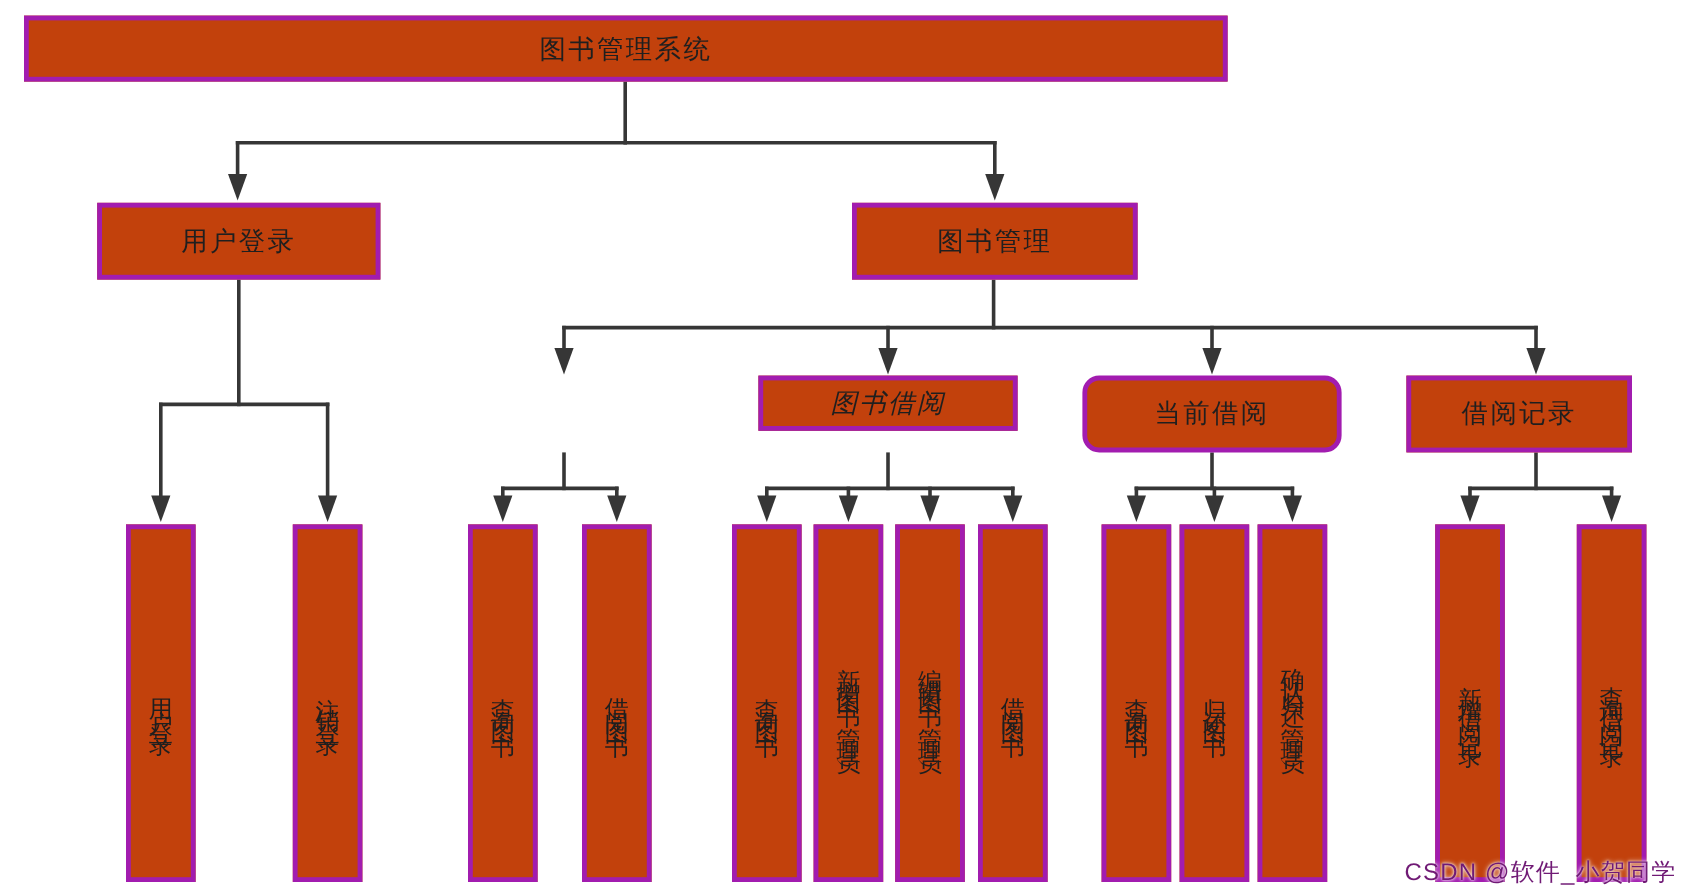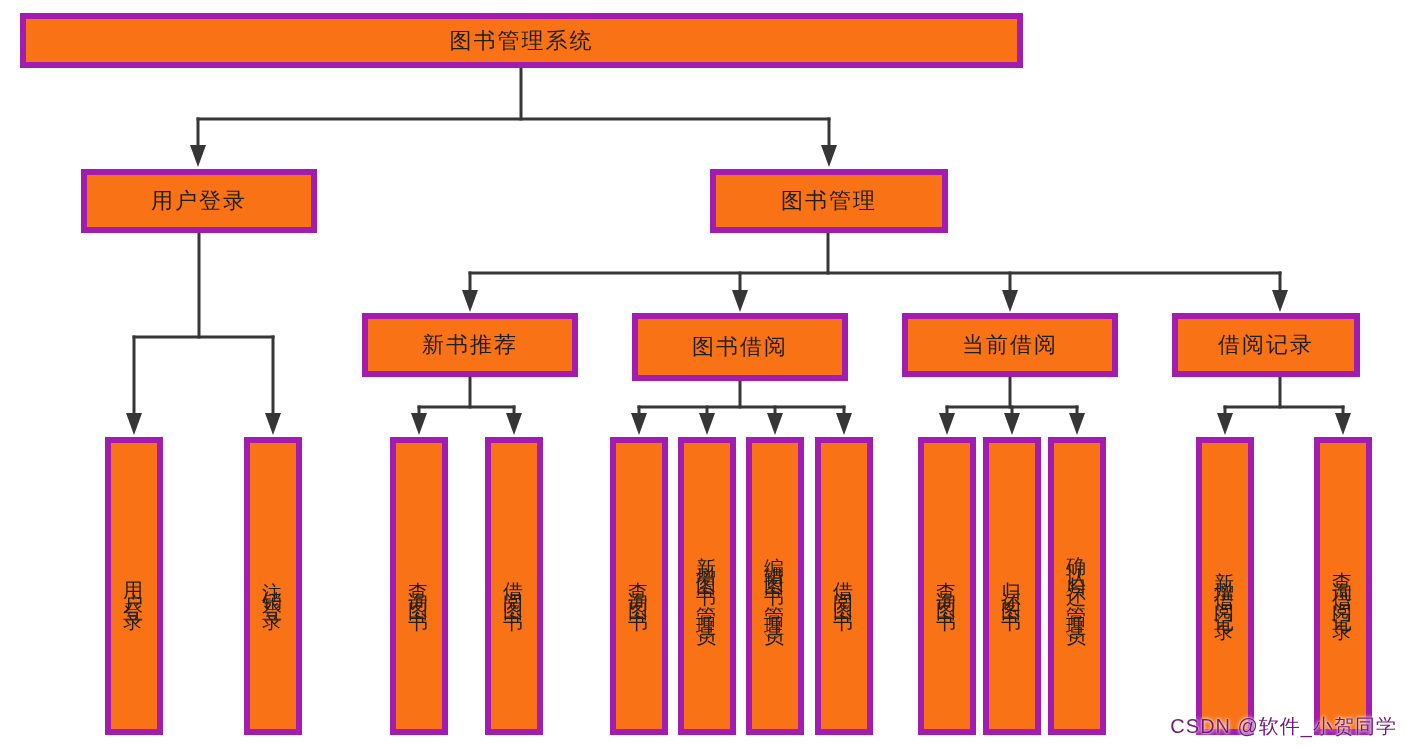--- a/index.html
+++ b/index.html
@@ -19,22 +19,22 @@
   .connectors {
     position: absolute;
     left: 0; top: 0;
     width: 1405px; height: 747px;
     z-index: 1;
   }
   .connectors line { stroke: #363636; stroke-width: 3; }
   .connectors polygon { fill: #363636; }
   .node {
     position: absolute;
-    background: #f97316;
-    border: 6px solid #a21caf;
+    background: #c2410c;
+    border: 4px solid #a21caf;
     display: flex;
     align-items: center;
     justify-content: center;
     z-index: 2;
     font-size: 22px;
     letter-spacing: 2px;
     color: #1f1f1f;
     text-align: center;
     white-space: nowrap;
   }
@@ -125,23 +125,22 @@
     <line x1="1343" y1="405.5" x2="1343" y2="415"></line>
     <polygon points="1217,413 1233,413 1225,435"></polygon>
     <polygon points="1335,413 1351,413 1343,435"></polygon>
   </svg>
 
   <div class="node" style="left:20px; top:13px; width:1003px; height:55px;">图书管理系统</div>
 
   <div class="node" style="left:81px; top:169px; width:236px; height:64px;">用户登录</div>
   <div class="node" style="left:710px; top:169px; width:238px; height:64px;font-family:Liberation Mono, monospace;">图书管理</div>
 
-  <div class="node" style="left:362px; top:313px; width:216px; height:64px;">新书推荐</div>
-  <div class="node" style="left:632px; top:313px; width:216px; height:68px;">图书借阅</div>
-  <div class="node" style="left:902px; top:313px; width:216px; height:64px;">当前借阅</div>
+  <div class="node" style="left:632px; top:313px; width:216px; height:46px;font-style:italic;">图书借阅</div>
+  <div class="node" style="left:902px; top:313px; width:216px; height:64px;border-radius:14px;">当前借阅</div>
   <div class="node" style="left:1172px; top:313px; width:188px; height:64px;">借阅记录</div>
 
   <div class="node leaf" style="left:105px; top:437px;">用户登录</div>
   <div class="node leaf" style="left:244px; top:437px;">注销登录</div>
 
   <div class="node leaf" style="left:390px; top:437px;">查询图书</div>
   <div class="node leaf" style="left:485px; top:437px;">借阅图书</div>
 
   <div class="node leaf" style="left:610px; top:437px;">查询图书</div>
   <div class="node leaf" style="left:678px; top:437px;">新增图书（管理员）</div>

